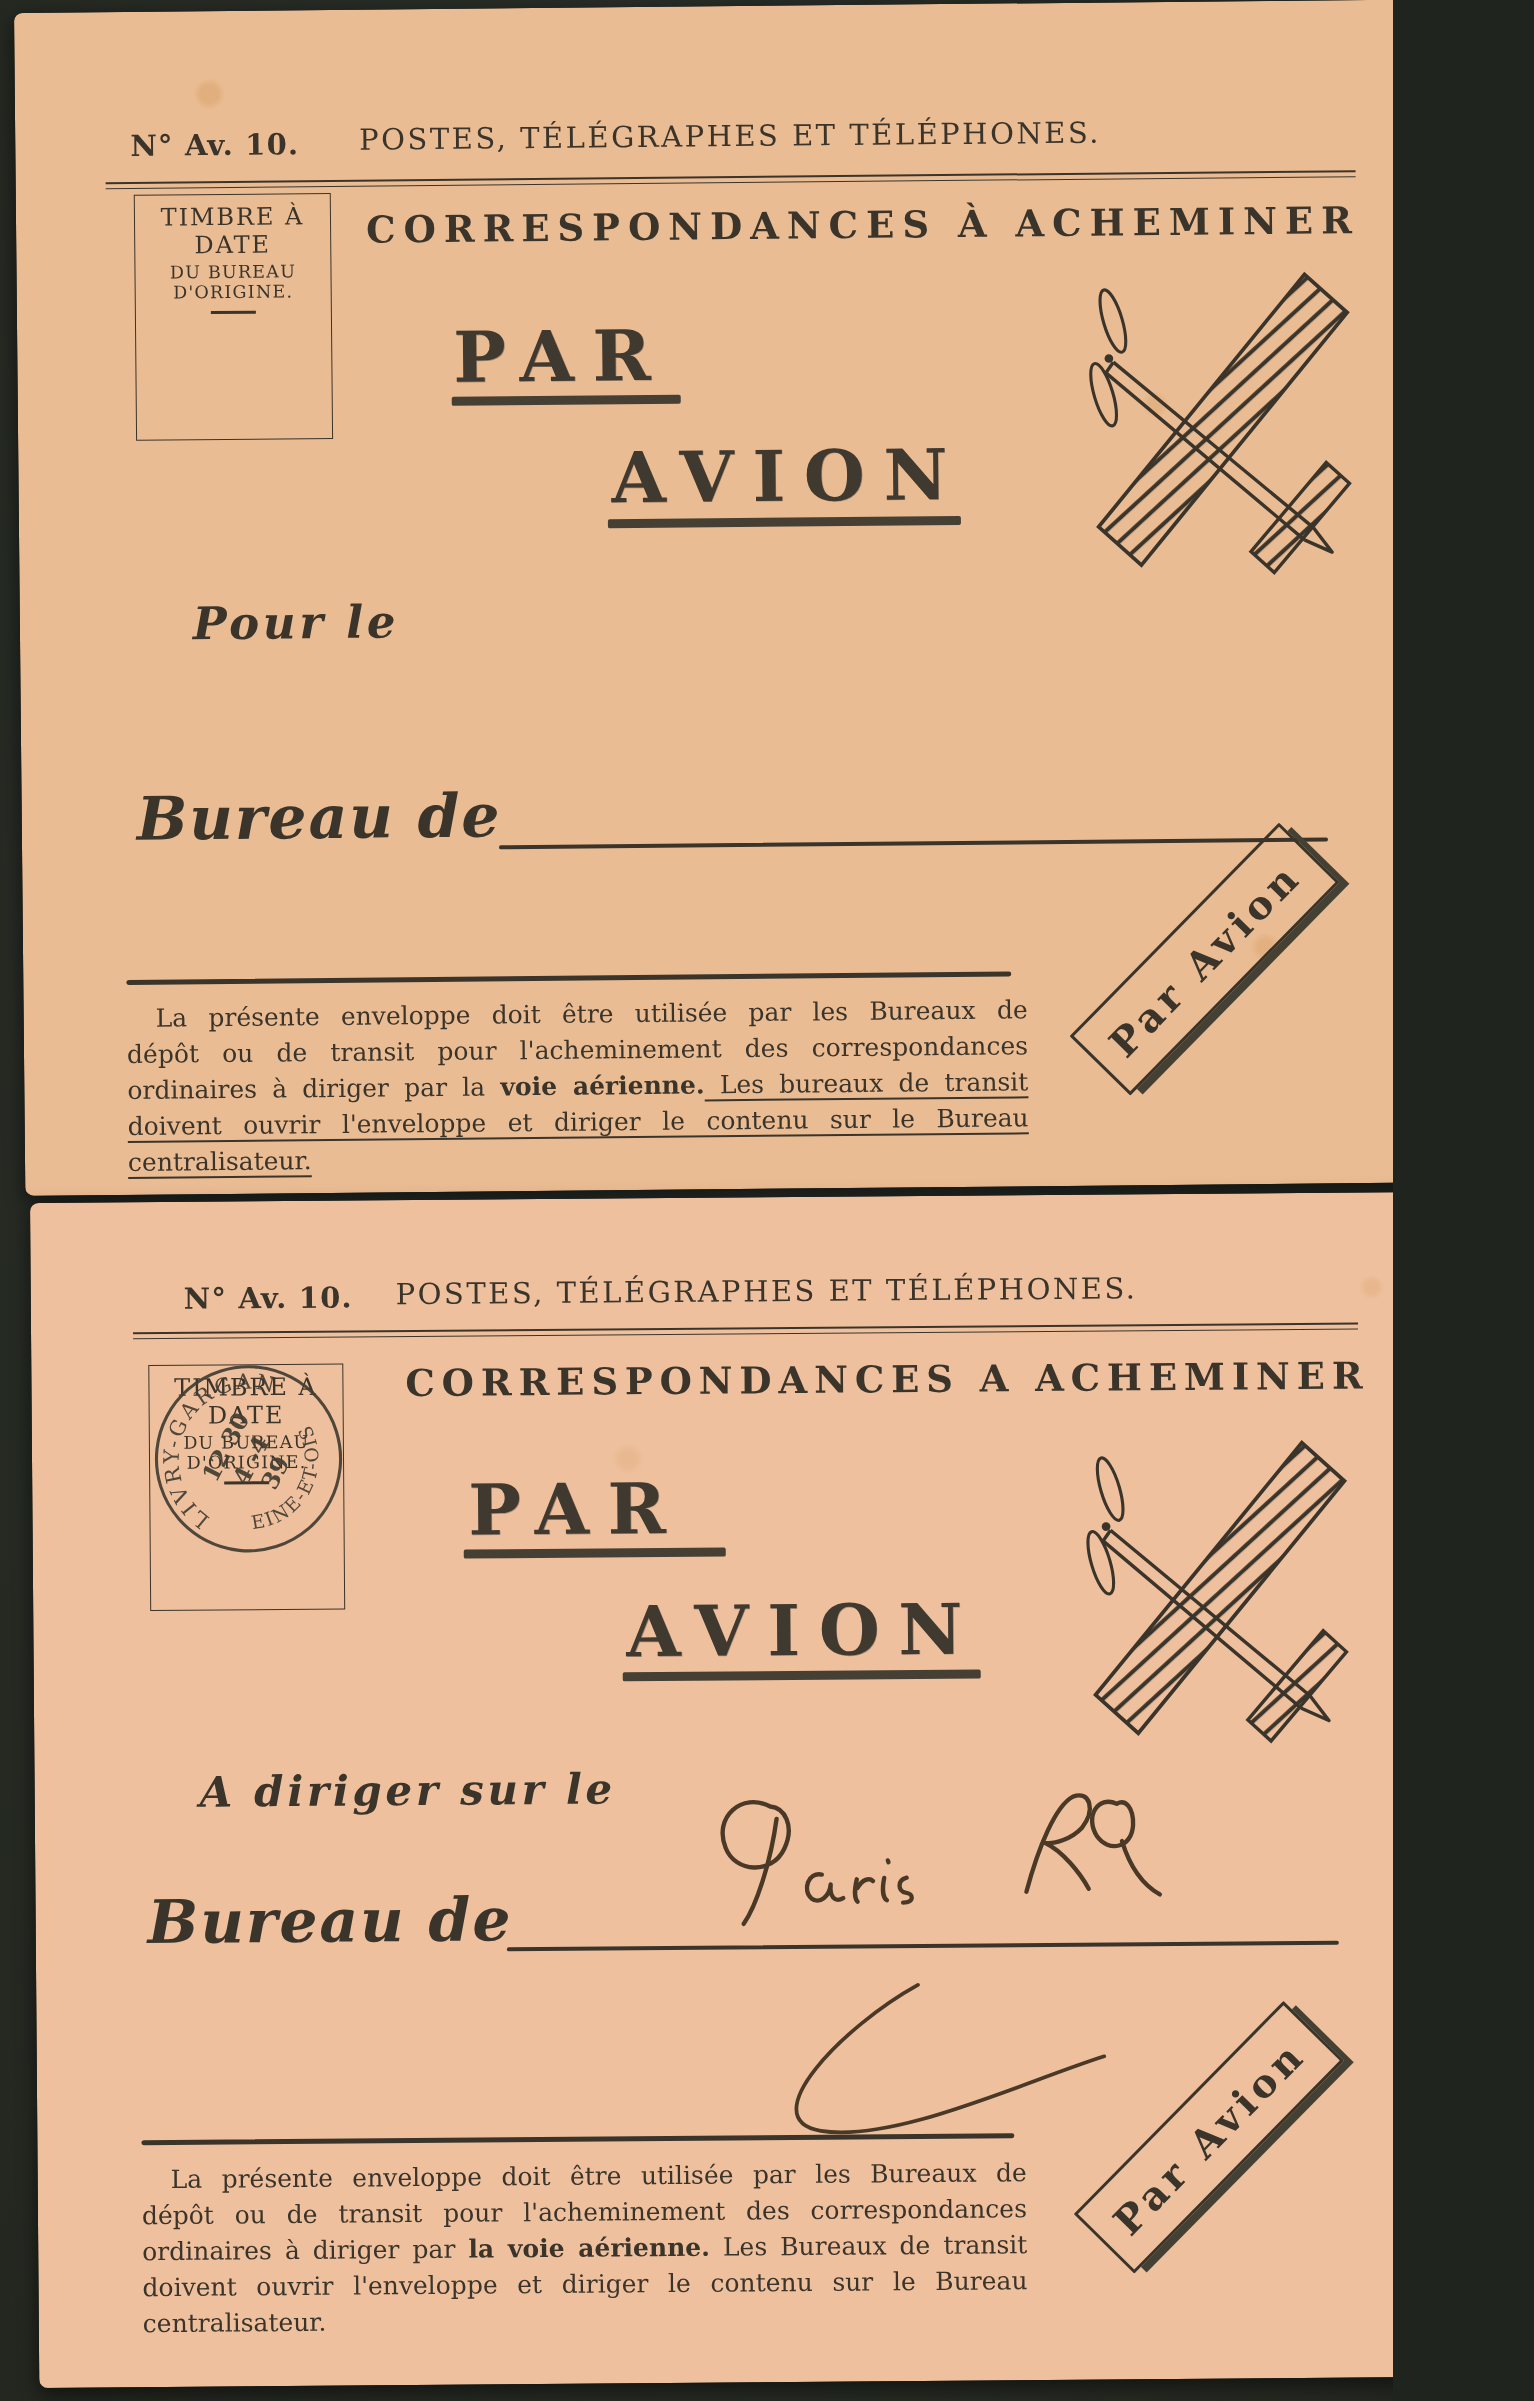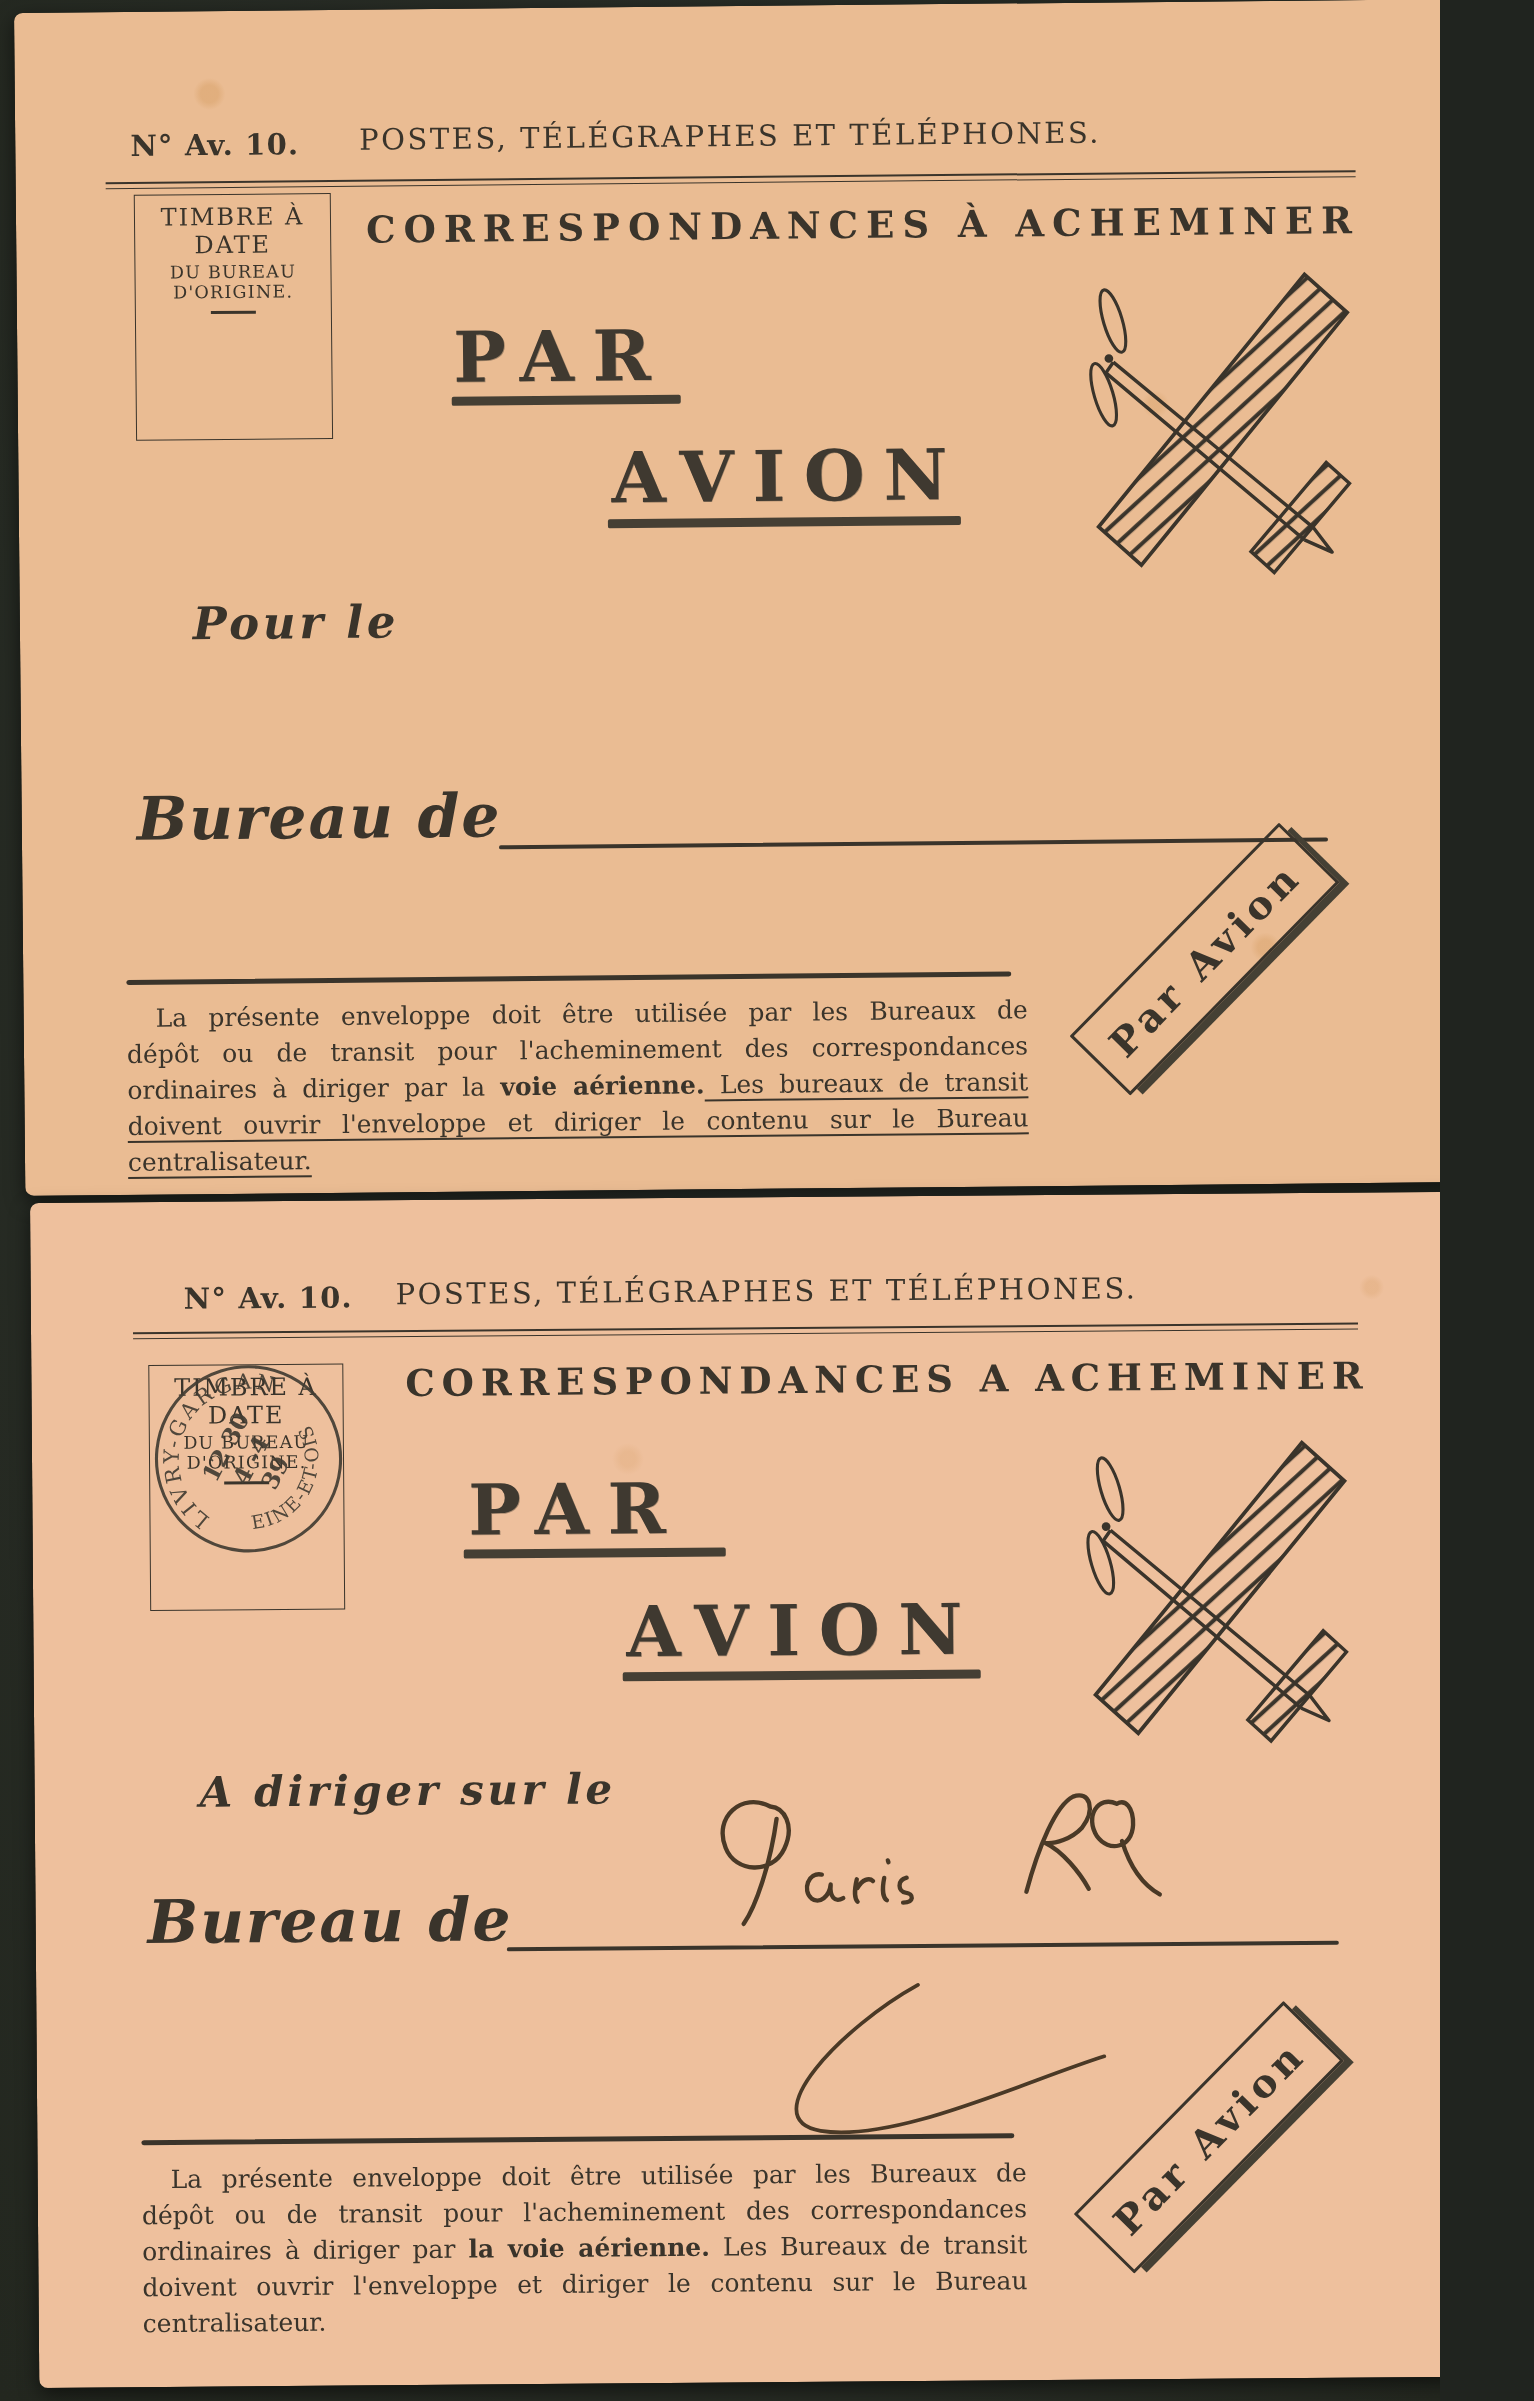--- a/index.html
+++ b/index.html
@@ -1,18 +1,18 @@
 <!DOCTYPE html>
 <html style="font-size:10px"><head>
 <meta charset="utf-8">
 <style>
   html,body{margin:0;padding:0;background:#20241f;}
   #stage{position:relative;width:1393px;height:2401px;overflow:hidden;
          background:radial-gradient(ellipse at 50% 40%, #2d322d 0%, #23271f 100%);
-         font-family:"DejaVu Serif","Liberation Serif",serif;color:#3a342b;padding-left:47px;}
+         font-family:"DejaVu Serif","Liberation Serif",serif;color:#3a342b;}
   .envelope{position:absolute;border-radius:8.7px;
             box-shadow:0 6.2px 18.7px rgba(0,0,0,0.55);}
   #env-top{left:13.7px;top:12.5px;width:1497px;height:1183px;
            transform:rotate(-0.55deg);transform-origin:0 0;
            background:
              radial-gradient(circle at 13% 7%, rgba(185,115,30,.18) 0 8.7px, rgba(185,115,30,0) 16px),
              radial-gradient(circle at 76% 34%, rgba(185,115,30,.15) 0 6.2px, rgba(185,115,30,0) 13.7px),
              radial-gradient(circle at 83% 80%, rgba(185,115,30,.16) 0 7.5px, rgba(185,115,30,0) 15px),
              #eabc93;}
   #env-bottom{left:30px;top:1203px;width:1490px;height:1185px;

